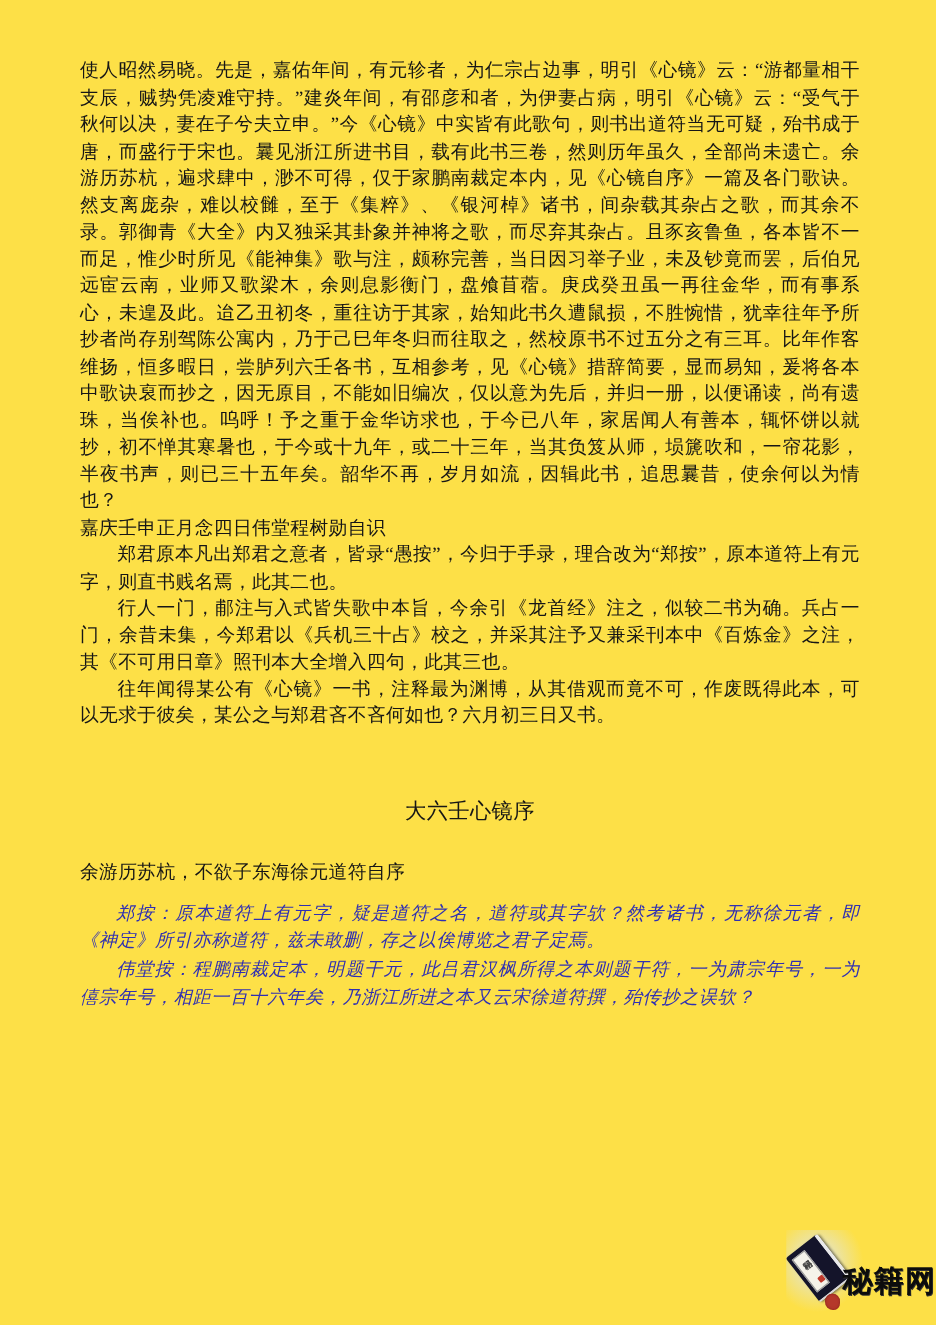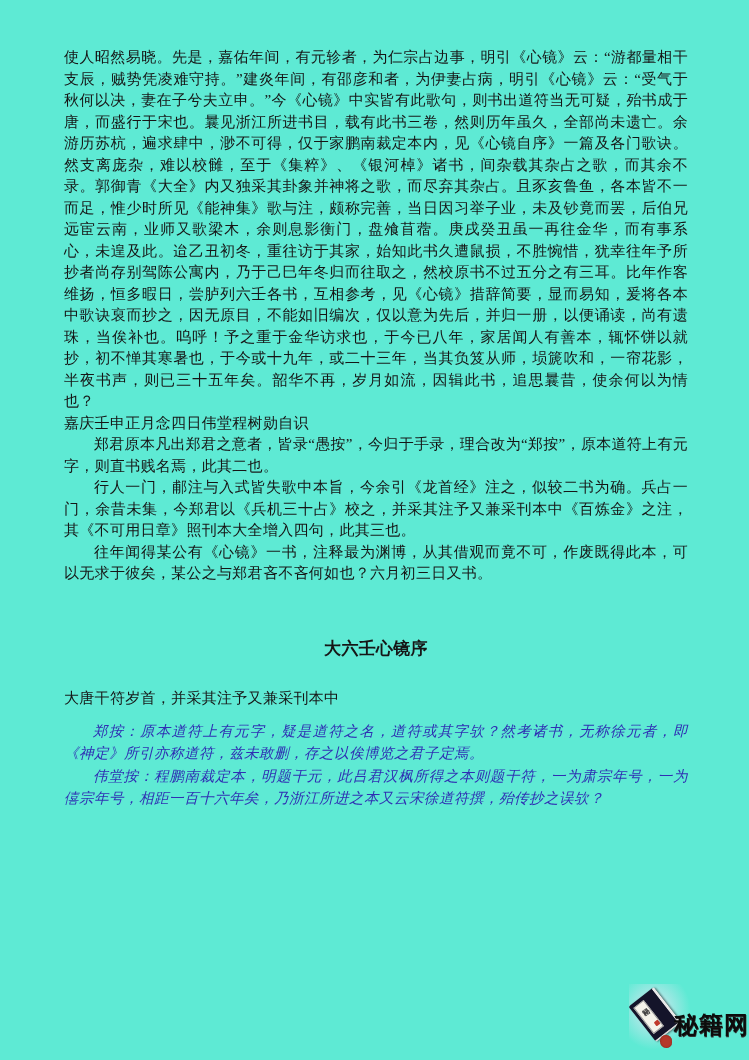--- a/index.html
+++ b/index.html
@@ -28,21 +28,21 @@
   p.indent { text-indent:2em; }
   .signature {
     text-align:center;
     letter-spacing:1px;
   }
   .after-sig { margin-top:4px !important; }
   .section-title {
     margin:53px 0 29px 0 !important;
     text-align:center !important;
     font-size:17px !important;
-    font-weight:bold;
+    font-weight:normal;
     letter-spacing:3px;
     text-indent:0;
   }
   .notes { margin-top:10px; color:var(--note-color,#2f2fb3); }
   .notes p {
     font-size:14.5px;
     line-height:22.5px;
     font-style:italic;
     letter-spacing:0.5px;
   }
@@ -95,34 +95,34 @@
     font-weight:bold;
     color:#0c0c0c;
     letter-spacing:1px;
     white-space:nowrap;
     text-shadow:0.5px 0.5px 0 #333;
   }
 </style>
 </head>
 <body>
 
-<div class="page" style="background: #5eead4; color: rgb(22, 22, 22);">
+<div class="page" style="background: #fde047; color: rgb(22, 22, 22);">
   <div class="text-col">
 
     <p>使人昭然易晓。先是，嘉佑年间，有元轸者，为仁宗占边事，明引《心镜》云：“游都量相干支辰，贼势凭凌难守持。”建炎年间，有邵彦和者，为伊妻占病，明引《心镜》云：“受气于秋何以决，妻在子兮夫立申。”今《心镜》中实皆有此歌句，则书出道符当无可疑，殆书成于唐，而盛行于宋也。曩见浙江所进书目，载有此书三卷，然则历年虽久，全部尚未遗亡。余游历苏杭，遍求肆中，渺不可得，仅于家鹏南裁定本内，见《心镜自序》一篇及各门歌诀。然支离庞杂，难以校雠，至于《集粹》、《银河棹》诸书，间杂载其杂占之歌，而其余不录。郭御青《大全》内又独采其卦象并神将之歌，而尽弃其杂占。且豕亥鲁鱼，各本皆不一而足，惟少时所见《能神集》歌与注，颇称完善，当日因习举子业，未及钞竟而罢，后伯兄远宦云南，业师又歌梁木，余则息影衡门，盘飧苜蓿。庚戌癸丑虽一再往金华，而有事系心，未遑及此。迨乙丑初冬，重往访于其家，始知此书久遭鼠损，不胜惋惜，犹幸往年予所抄者尚存别驾陈公寓内，乃于己巳年冬归而往取之，然校原书不过五分之有三耳。比年作客维扬，恒多暇日，尝胪列六壬各书，互相参考，见《心镜》措辞简要，显而易知，爰将各本中歌诀裒而抄之，因无原目，不能如旧编次，仅以意为先后，并归一册，以便诵读，尚有遗珠，当俟补也。呜呼！予之重于金华访求也，于今已八年，家居闻人有善本，辄怀饼以就抄，初不惮其寒暑也，于今或十九年，或二十三年，当其负笈从师，埙篪吹和，一帘花影，半夜书声，则已三十五年矣。韶华不再，岁月如流，因辑此书，追思曩昔，使余何以为情也？</p>
 
     <p class="signature">嘉庆壬申正月念四日伟堂程树勋自识</p>
 
     <p class="indent">郑君原本凡出郑君之意者，皆录“愚按”，今归于手录，理合改为“郑按”，原本道符上有元字，则直书贱名焉，此其二也。</p>
     <p class="indent">行人一门，郙注与入式皆失歌中本旨，今余引《龙首经》注之，似较二书为确。兵占一门，余昔未集，今郑君以《兵机三十占》校之，并采其注予又兼采刊本中《百炼金》之注，其《不可用日章》照刊本大全增入四句，此其三也。</p>
     <p class="indent">往年闻得某公有《心镜》一书，注释最为渊博，从其借观而竟不可，作废既得此本，可以无求于彼矣，某公之与郑君吝不吝何如也？六月初三日又书。</p>
 
     <p class="section-title">大六壬心镜序</p>
 
-    <p class="signature">大唐干符岁首，并采其注予又兼采刊本中</p>
+    <p class="signature">余游历苏杭，不欲子东海徐元道符自序</p>
 
     <div class="notes">
       <p class="indent">郑按：原本道符上有元字，疑是道符之名，道符或其字欤？然考诸书，无称徐元者，即《神定》所引亦称道符，兹未敢删，存之以俟博览之君子定焉。</p>
       <p class="indent">伟堂按：程鹏南裁定本，明题干元，此吕君汉枫所得之本则题干符，一为肃宗年号，一为僖宗年号，相距一百十六年矣，乃浙江所进之本又云宋徐道符撰，殆传抄之误欤？</p>
     </div>
   </div>
 
   <div class="watermark">
     <div class="wm-glow"></div>
     <div class="wm-book">

